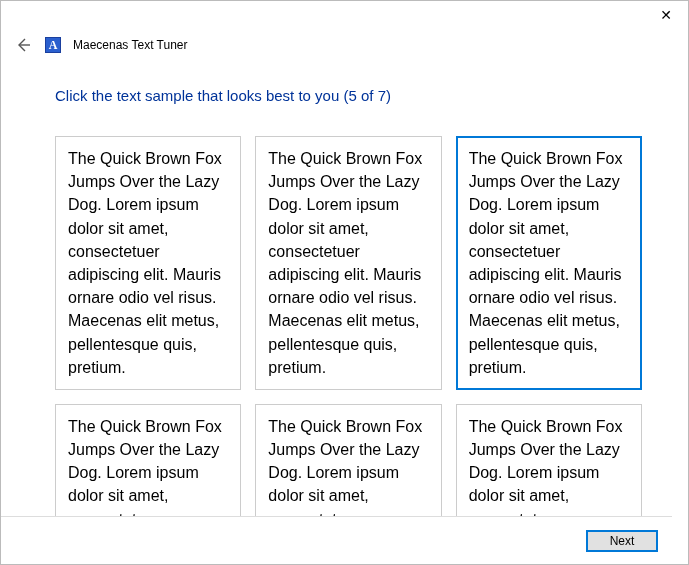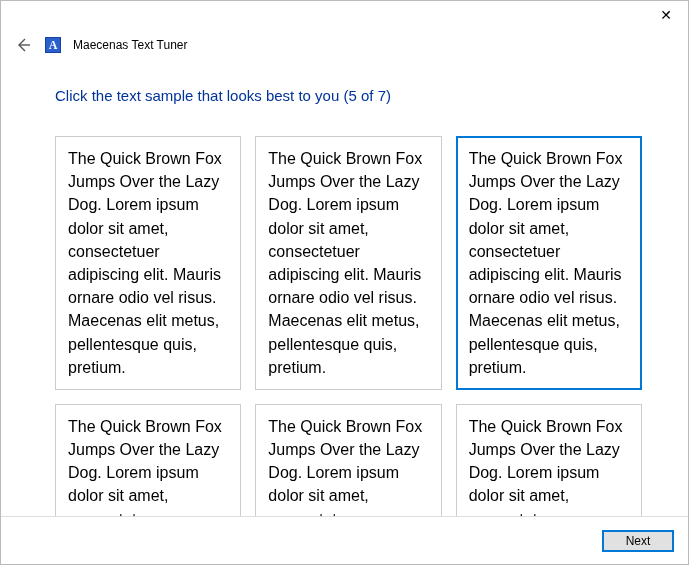--- a/index.html
+++ b/index.html
@@ -82,21 +82,21 @@
     cursor:pointer;
     background:#fff;
     min-height: 150px;
   }
   .sample.selected {
     border:2px solid #0078d7;
     padding:9px 11px;
   }
   .footer {
     position:absolute;
-    bottom:0; left:0; right:0;
+    bottom:0; left:0; right:16px;
     height:48px;
     border-top:1px solid #ddd;
     display:flex;
     align-items:center;
     justify-content:flex-end;
     padding: 0 14px;
     gap:8px;
     background:#fff;
   }
   .btn {

